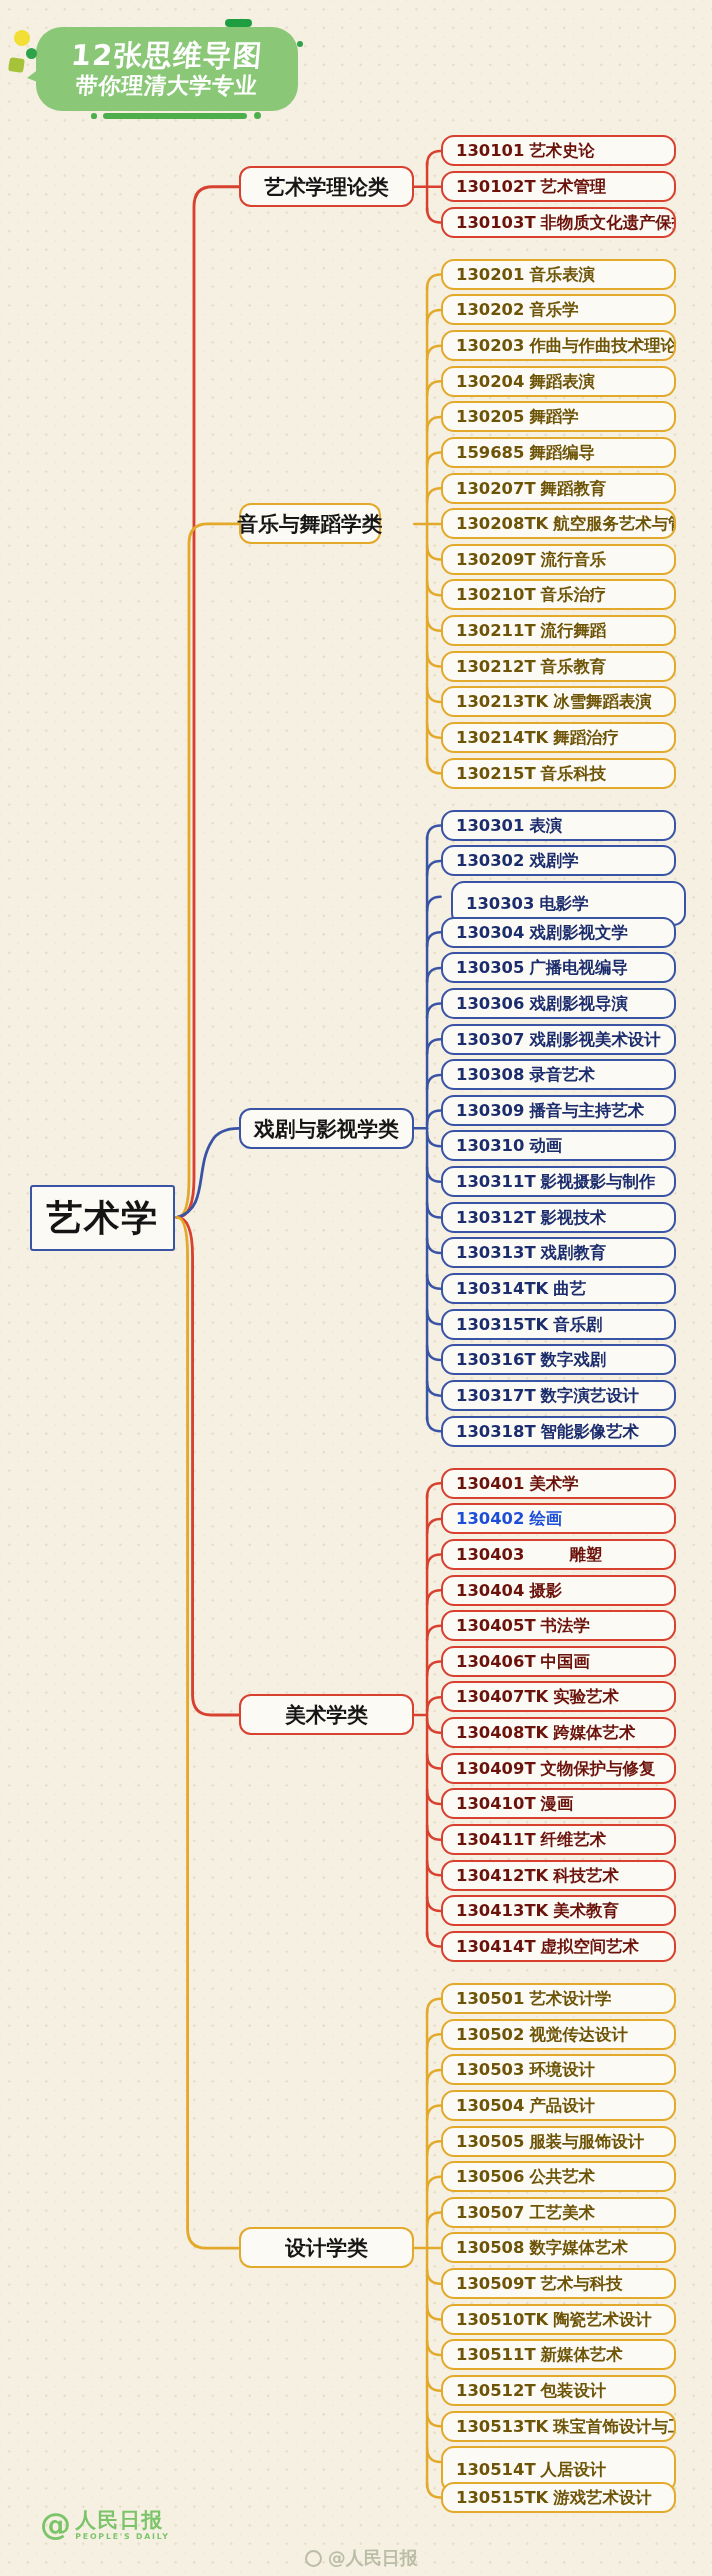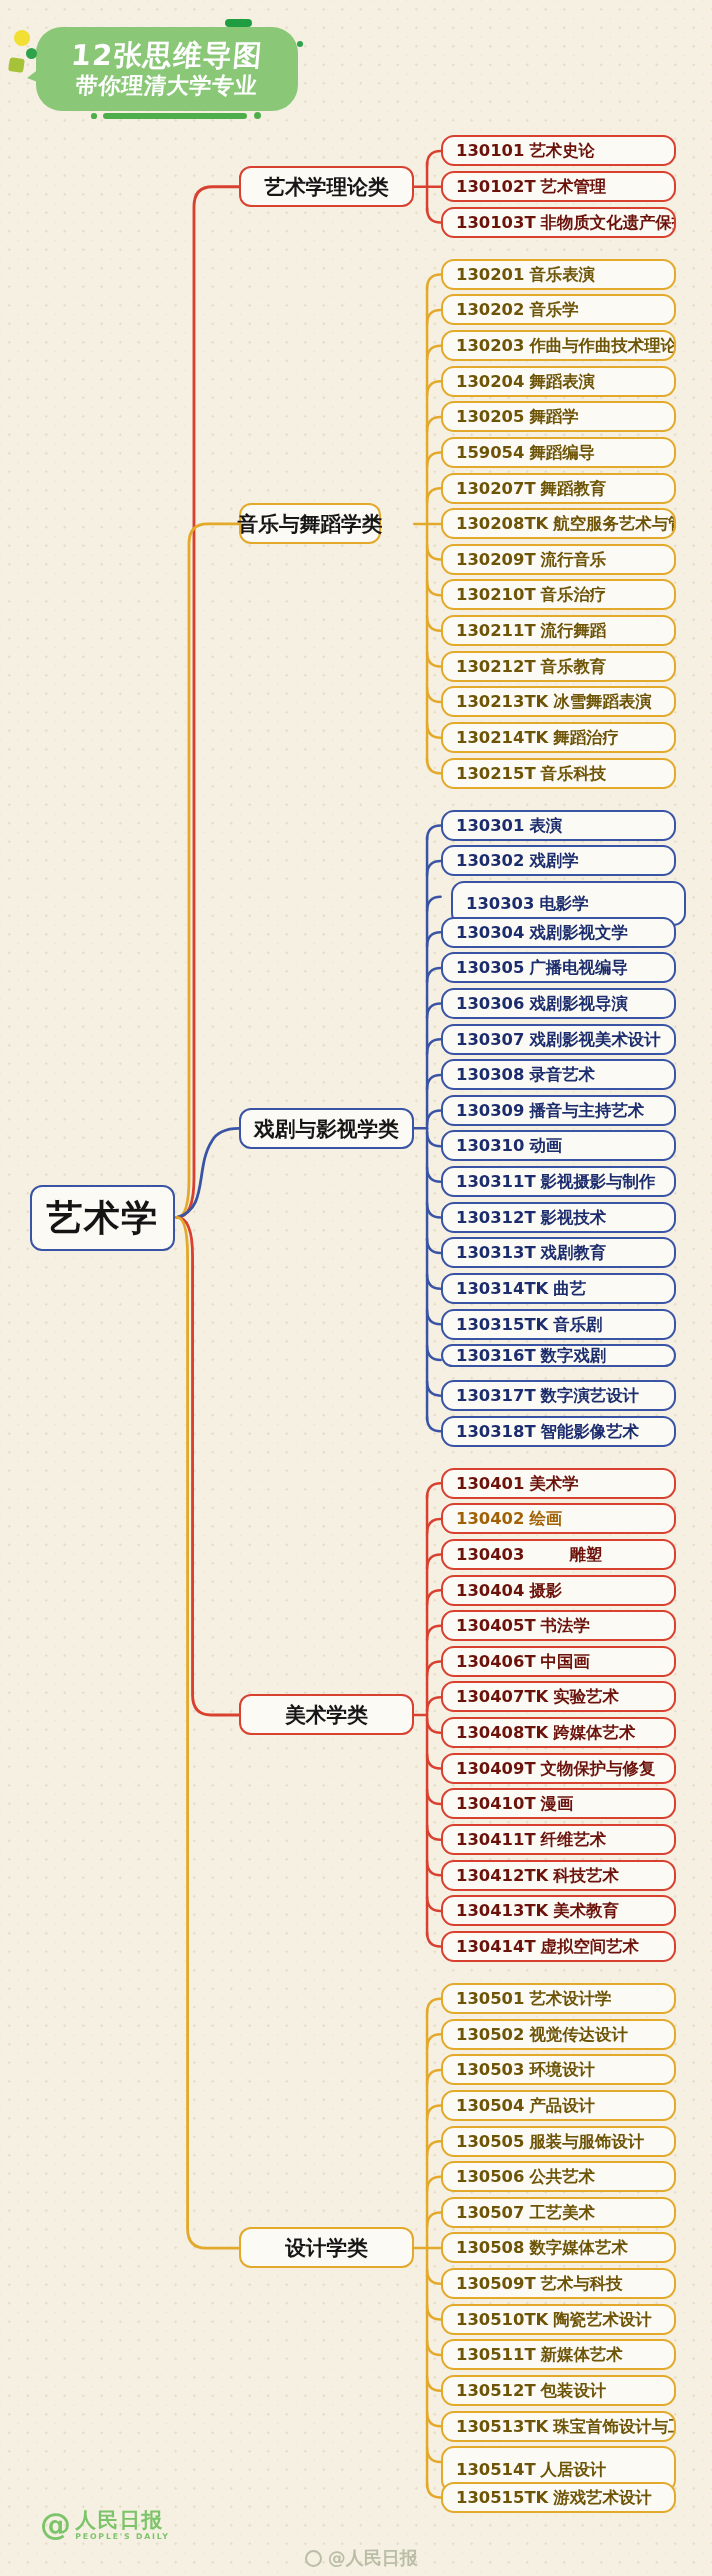--- a/index.html
+++ b/index.html
@@ -31,21 +31,21 @@
   .bubble .l2{font-size:22px;font-weight:bold;color:#fff;transform:skewX(-5deg);letter-spacing:0.7px;line-height:27px;}
   .decor{position:absolute;z-index:2;}
   .src{
     position:absolute;left:329px;top:43px;width:378px;z-index:2;
     font-size:15px;line-height:22px;color:#4a4a46;
   }
 
   
   .root-node{
     position:absolute;left:30px;top:1185px;width:145px;height:66px;z-index:2;
-    background:#fcfaf5;border:2.9px solid #3a54a5;border-radius:12px;
+    background:#fcfaf5;border:2.9px solid #3a54a5;border-radius:3px;
     display:flex;align-items:center;justify-content:center;
     font-size:36px;font-weight:bold;color:#141414;box-sizing:border-box;letter-spacing:1.4px;
   }
   .cat{
     position:absolute;z-index:2;box-sizing:border-box;
     background:#fcfaf5;border-radius:12px;
     display:flex;align-items:center;justify-content:center;
     font-size:20.7px;font-weight:bold;color:#161616;white-space:nowrap;
   }
   .leaf{
@@ -206,21 +206,21 @@
       </div>
       <div class="leaf node" style="left: 441px; top: 366px; width: 235px; height: 31px; border: 2.5px solid rgb(227, 169, 43); color: rgb(109, 84, 7);">
         <span class="code">130204</span>
         <span class="mname">舞蹈表演</span>
       </div>
       <div class="leaf node" style="left: 441px; top: 401px; width: 235px; height: 31px; border: 2.5px solid rgb(227, 169, 43); color: rgb(109, 84, 7);">
         <span class="code">130205</span>
         <span class="mname">舞蹈学</span>
       </div>
       <div class="leaf node" style="left: 441px; top: 437px; width: 235px; height: 31px; border: 2.5px solid rgb(227, 169, 43); color: rgb(109, 84, 7);">
-        <span class="code">159054</span>
+        <span class="code">159685</span>
         <span class="mname">舞蹈编导</span>
       </div>
       <div class="leaf node" style="left: 441px; top: 473px; width: 235px; height: 31px; border: 2.5px solid rgb(227, 169, 43); color: rgb(109, 84, 7);">
         <span class="code">130207T</span>
         <span class="mname">舞蹈教育</span>
       </div>
       <div class="leaf node" style="left: 441px; top: 508px; width: 235px; height: 31px; border: 2.5px solid rgb(227, 169, 43); color: rgb(109, 84, 7);">
         <span class="code">130208TK</span>
         <span class="mname">航空服务艺术与管理</span>
       </div>
@@ -308,40 +308,40 @@
         <span class="mname">戏剧教育</span>
       </div>
       <div class="leaf node" style="left: 441px; top: 1273px; width: 235px; height: 31px; border: 2.5px solid rgb(58, 84, 165); color: rgb(28, 45, 109);">
         <span class="code">130314TK</span>
         <span class="mname">曲艺</span>
       </div>
       <div class="leaf node" style="left: 441px; top: 1309px; width: 235px; height: 31px; border: 2.5px solid rgb(58, 84, 165); color: rgb(28, 45, 109);">
         <span class="code">130315TK</span>
         <span class="mname">音乐剧</span>
       </div>
-      <div class="leaf node" style="left: 441px; top: 1344px; width: 235px; height: 23px; border: 2.5px solid rgb(58, 84, 165); color: rgb(28, 45, 109);">
+      <div class="leaf node" style="left: 441px; top: 1344px; width: 235px; height: 31px; border: 2.5px solid rgb(58, 84, 165); color: rgb(28, 45, 109);">
         <span class="code">130316T</span>
         <span class="mname">数字戏剧</span>
       </div>
       <div class="leaf node" style="left: 441px; top: 1380px; width: 235px; height: 31px; border: 2.5px solid rgb(58, 84, 165); color: rgb(28, 45, 109);">
         <span class="code">130317T</span>
         <span class="mname">数字演艺设计</span>
       </div>
       <div class="leaf node" style="left: 441px; top: 1416px; width: 235px; height: 31px; border: 2.5px solid rgb(58, 84, 165); color: rgb(28, 45, 109);">
         <span class="code">130318T</span>
         <span class="mname">智能影像艺术</span>
       </div>
       <div class="cat node" style="left: 239px; top: 1694px; width: 175px; height: 41px; border: 2.9px solid rgb(216, 64, 47);">
         <span>美术学类</span>
       </div>
       <div class="leaf node" style="left: 441px; top: 1468px; width: 235px; height: 31px; border: 2.5px solid rgb(216, 64, 47); color: rgb(107, 18, 11);">
         <span class="code">130401</span>
         <span class="mname">美术学</span>
       </div>
-      <div class="leaf node" style="left: 441px; top: 1503px; width: 235px; height: 31px; border: 2.5px solid rgb(216, 64, 47); color: #a16207; align-items: center;">
+      <div class="leaf node" style="left: 441px; top: 1503px; width: 235px; height: 31px; border: 2.5px solid rgb(216, 64, 47); color: #1d4ed8; align-items: center;">
         <span class="code">130402</span>
         <span class="mname">绘画</span>
       </div>
       <div class="leaf node" style="left: 441px; top: 1539px; width: 235px; height: 31px; border: 2.5px solid rgb(216, 64, 47); color: rgb(107, 18, 11); gap: 40px;">
         <span class="code">130403</span>
         <span class="mname">雕塑</span>
       </div>
       <div class="leaf node" style="left: 441px; top: 1575px; width: 235px; height: 31px; border: 2.5px solid rgb(216, 64, 47); color: rgb(107, 18, 11);">
         <span class="code">130404</span>
         <span class="mname">摄影</span>

